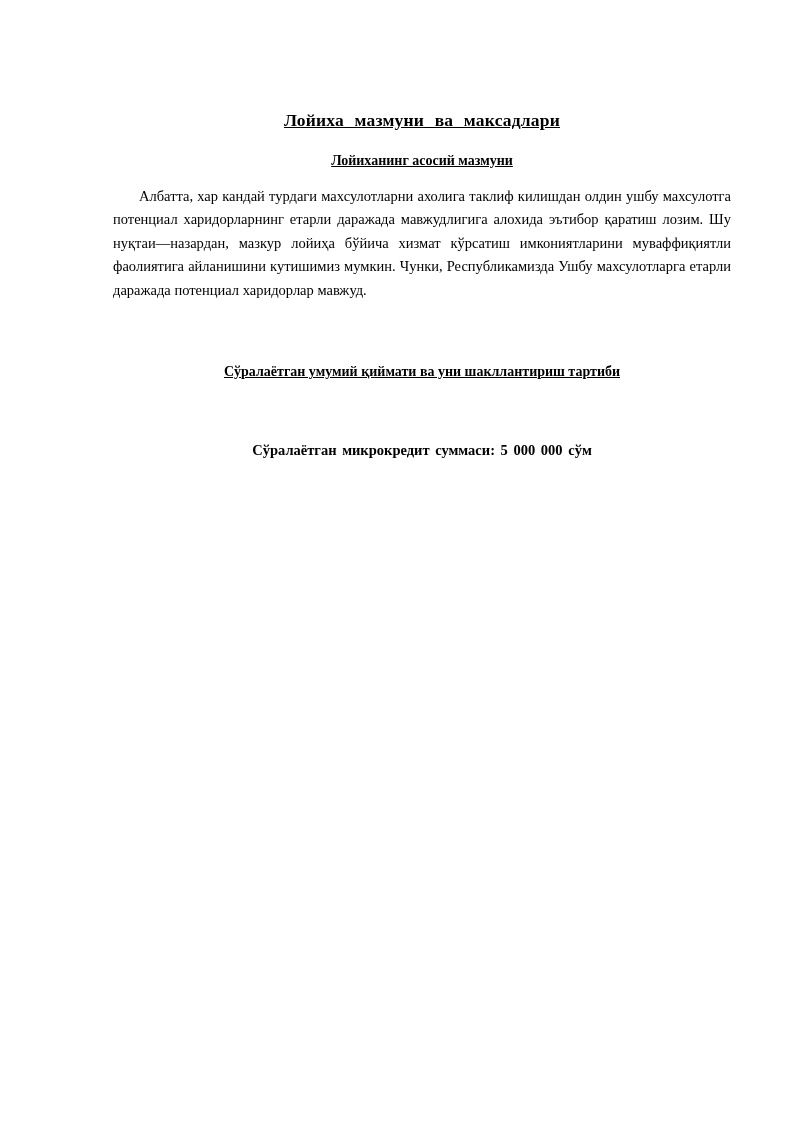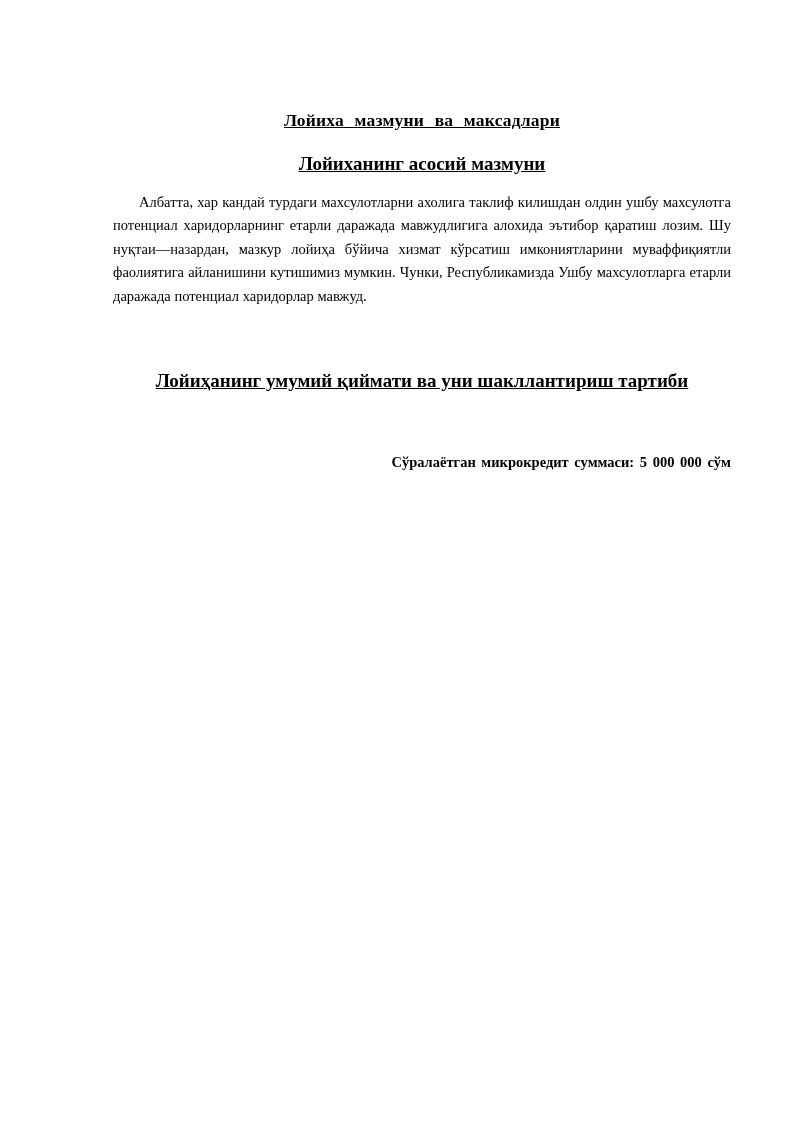--- a/index.html
+++ b/index.html
@@ -32,40 +32,40 @@
   .doc-title {
     font-size: 17.5px;
     font-weight: bold;
     text-align: center;
     text-decoration: underline;
     letter-spacing: 0.2px;
     margin: 0 0 22px 0;
     word-spacing: 6px;
   }
   .section-heading {
-    font-size: 19px;
+    font-size: 14px;
     font-weight: bold;
     text-align: center;
     text-decoration: underline;
     margin: 0 0 16px 0;
   }
   p.body-text {
     font-size: 14.5px;
     line-height: 1.62;
     text-align: justify;
     margin: 0 0 12px 0;
     text-indent: 26px;
   }
   .spacer-sm { height: 16px; }
   .spacer-md { height: 34px; }
   .spacer-lg { height: 46px; }
   .amount-line {
     font-size: 14.5px;
     font-weight: bold;
-    text-align: right;
+    text-align: center;
     margin: 0 0 14px 0;
     word-spacing: 2px;
   }
 </style>
 </head>
 <body>
 
 <div class="page">
   <div class="content">
 
@@ -74,21 +74,21 @@
     <h2 class="section-heading">Лойиханинг асосий мазмуни</h2>
 
 
     <p class="body-text">Албатта, хар кандай турдаги махсулотларни ахолига таклиф килишдан олдин ушбу махсулотга потенциал харидорларнинг етарли даражада мавжудлигига алохида эътибор қаратиш лозим. Шу нуқтаи—назардан, мазкур лойиҳа бўйича хизмат кўрсатиш имкониятларини муваффиқиятли фаолиятига айланишини кутишимиз мумкин. Чунки, Республикамизда Ушбу махсулотларга етарли даражада потенциал харидорлар мавжуд.</p>
 
     <div class="spacer-sm"></div>
 
 
     <div class="spacer-md"></div>
 
-    <h2 class="section-heading">Лойиҳанинг умумий қиймати ва уни шакллантириш тартиби</h2>
+    <h2 class="section-heading">Сўралаётган умумий қиймати ва уни шакллантириш тартиби</h2>
 
     <div class="spacer-lg"></div>
 
     <p class="amount-line"> Сўралаётган микрокредит суммаси:   5 000 000 сўм</p>
 
 
   </div>
 </div>
 
 </body></html>

